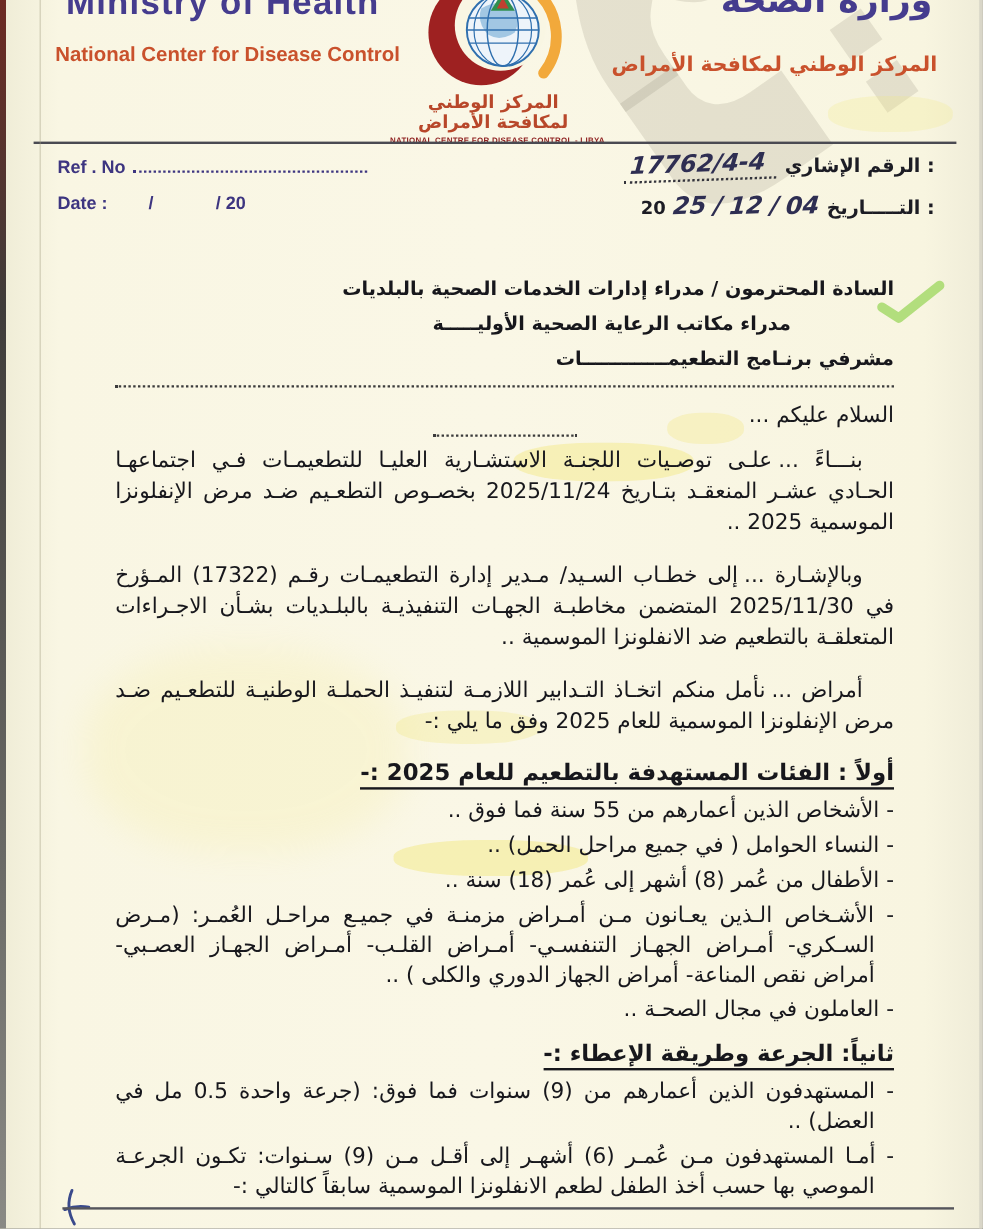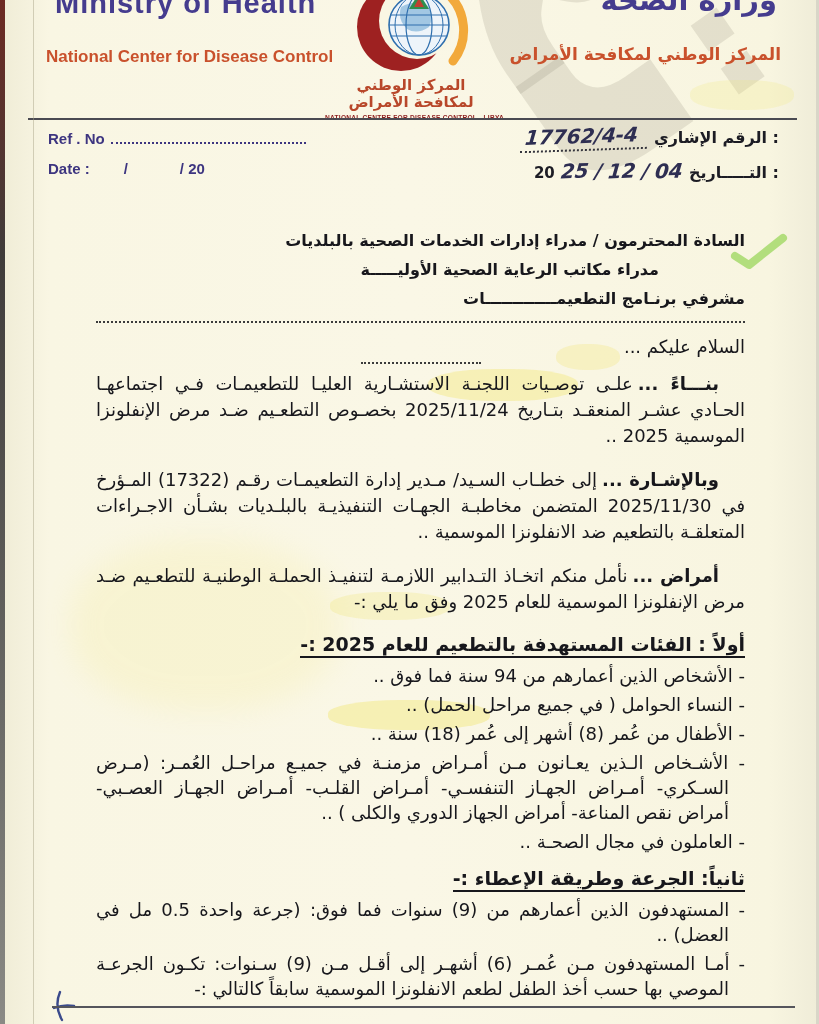--- a/index.html
+++ b/index.html
@@ -18,21 +18,21 @@
   .hl{position:absolute;background:#f2e678;border-radius:45%;pointer-events:none;}
   .hl1{left:690px;top:80px;width:104px;height:30px;opacity:.22;}
   .hl2{left:428px;top:369px;width:150px;height:32px;opacity:.42;}
   .hl3{left:556px;top:344px;width:64px;height:26px;opacity:.30;}
   .hl4{left:328px;top:700px;width:162px;height:30px;opacity:.45;}
   .hl5{left:70px;top:540px;width:270px;height:170px;opacity:.16;filter:blur(14px);}
   .hl6{left:330px;top:592px;width:120px;height:28px;opacity:.28;}
   
   .ministry-en{position:absolute;left:55px;top:-13px;font-family:"Liberation Sans",sans-serif;
       font-weight:700;font-size:29px;letter-spacing:1px;color:#453c8e;}
-  .center-en{position:absolute;left:46px;top:47px;font-family:"Liberation Sans",sans-serif;
+  .center-en{position:absolute;left:46px;top:36px;font-family:"Liberation Sans",sans-serif;
       font-weight:700;font-size:17px;color:#c9512c;}
   .ministry-ar{position:absolute;right:42px;top:-17px;font-weight:700;font-size:29px;color:#453c8e;}
   .center-ar{position:absolute;right:38px;top:44px;font-weight:700;font-size:17px;color:#c9512c;}
   .logo{position:absolute;left:325px;top:-15px;width:172px;text-align:center;}
   .logo-callig{font-weight:700;font-size:15px;color:#b8472a;margin-top:-4px;line-height:17px;}
   .logo-cap{font-family:"Liberation Sans",sans-serif;font-weight:700;font-size:6.6px;
       letter-spacing:.25px;color:#8d1e1e;margin-top:3px;white-space:nowrap;}
   .hdr-rule{position:absolute;left:28px;right:22px;top:118px;height:2px;background:#4a4a52;}
   
   .ref-en{position:absolute;left:48px;top:130px;color:#3d3580;
@@ -53,21 +53,21 @@
   
   .body{position:absolute;top:226px;right:74px;left:96px;direction:rtl;color:#17171c;}
   .addr{font-weight:700;font-size:16px;line-height:29px;}
   .addr.a2{margin-left:0;margin-right:86px;}
   .addr.a3{}
   .dot-rule{border-bottom:2px dotted #3b3b3b;margin-top:6px;height:2px;}
   .greet{font-size:18px;margin-top:13px;}
   .subject{font-weight:700;font-size:19px;margin-top:11px;}
   .subj-ul{width:120px;border-bottom:2px dotted #3b3b3b;margin:3px auto 0;height:2px;}
   .para{font-size:18px;line-height:26px;text-align:justify;margin-top:7px;text-indent:26px;}
-  .para .lead{font-weight:700;margin-left:5px;}
+  .para .lead{font-weight:400;margin-left:5px;}
   .sec-title{width:fit-content;border-bottom:2.5px solid #17171c;padding-bottom:1px;
       font-weight:700;font-size:19px;margin-top:13px;}
   ul.items{list-style:none;margin:5px 0 0;padding:0;}
   ul.items li{font-size:18px;line-height:25px;margin-top:4px;padding-right:16px;
       text-indent:-16px;text-align:justify;}
   
   .check{position:absolute;right:28px;top:230px;}
   .footer-rule{position:absolute;left:52px;right:24px;top:1006px;height:2px;background:#55555c;}
   .footer-mark{position:absolute;left:46px;top:986px;}
 </style>
@@ -148,21 +148,21 @@
 
     <div class="greet">السلام عليكم ...</div>
     <div class="subj-ul"></div>
 
     <p class="para"><span class="lead">بنـــاءً ...</span><span>علـى توصـيات اللجنـة الاستشـارية العليـا للتطعيمـات فـي اجتماعهـا الحـادي عشـر المنعقـد بتـاريخ 2025/11/24 بخصـوص التطعـيم ضـد مرض الإنفلونزا الموسمية 2025 ..</span></p>
     <p class="para"><span class="lead">وبالإشـارة ...</span><span>إلى خطـاب السـيد/ مـدير إدارة التطعيمـات رقـم (17322) المـؤرخ في 2025/11/30 المتضمن مخاطبـة الجهـات التنفيذيـة بالبلـديات بشـأن الاجـراءات المتعلقـة بالتطعيم ضد الانفلونزا الموسمية ..</span></p>
     <p class="para"><span class="lead">أمراض ...</span><span>نأمل منكم اتخـاذ التـدابير اللازمـة لتنفيـذ الحملـة الوطنيـة للتطعـيم ضـد مرض الإنفلونزا الموسمية للعام 2025 وفق ما يلي :-</span></p>
 
     <div class="sec-title">أولاً : الفئات المستهدفة بالتطعيم للعام 2025 :-</div>
     <ul class="items">
-      <li>- الأشخاص الذين أعمارهم من 94 سنة فما فوق ..</li>
+      <li>- الأشخاص الذين أعمارهم من 55 سنة فما فوق ..</li>
       <li>- النساء الحوامل ( في جميع مراحل الحمل) ..</li>
       <li>- الأطفال من عُمر (8) أشهر إلى عُمر (18) سنة ..</li>
       <li>- الأشـخاص الـذين يعـانون مـن أمـراض مزمنـة في جميـع مراحـل العُمـر: (مـرض السـكري- أمـراض الجهـاز التنفسـي- أمـراض القلـب- أمـراض الجهـاز العصـبي- أمراض نقص المناعة- أمراض الجهاز الدوري والكلى ) ..</li>
       <li>- العاملون في مجال الصحـة ..</li>
     </ul>
 
     <div class="sec-title">ثانياً: الجرعة وطريقة الإعطاء :-</div>
     <ul class="items">
       <li>- المستهدفون الذين أعمارهم من (9) سنوات فما فوق: (جرعة واحدة 0.5 مل في العضل) ..</li>
       <li>- أمـا المستهدفون مـن عُمـر (6) أشهـر إلى أقـل مـن (9) سـنوات: تكـون الجرعـة الموصي بها حسب أخذ الطفل لطعم الانفلونزا الموسمية سابقاً كالتالي :-</li>

